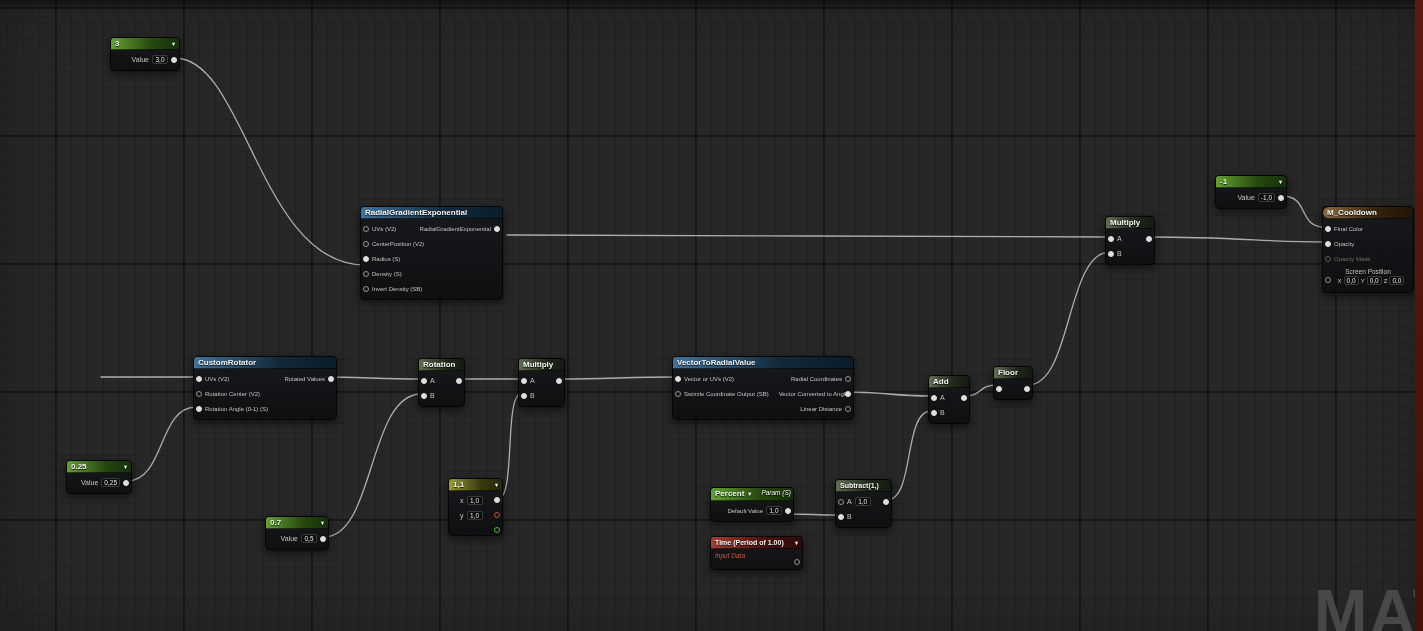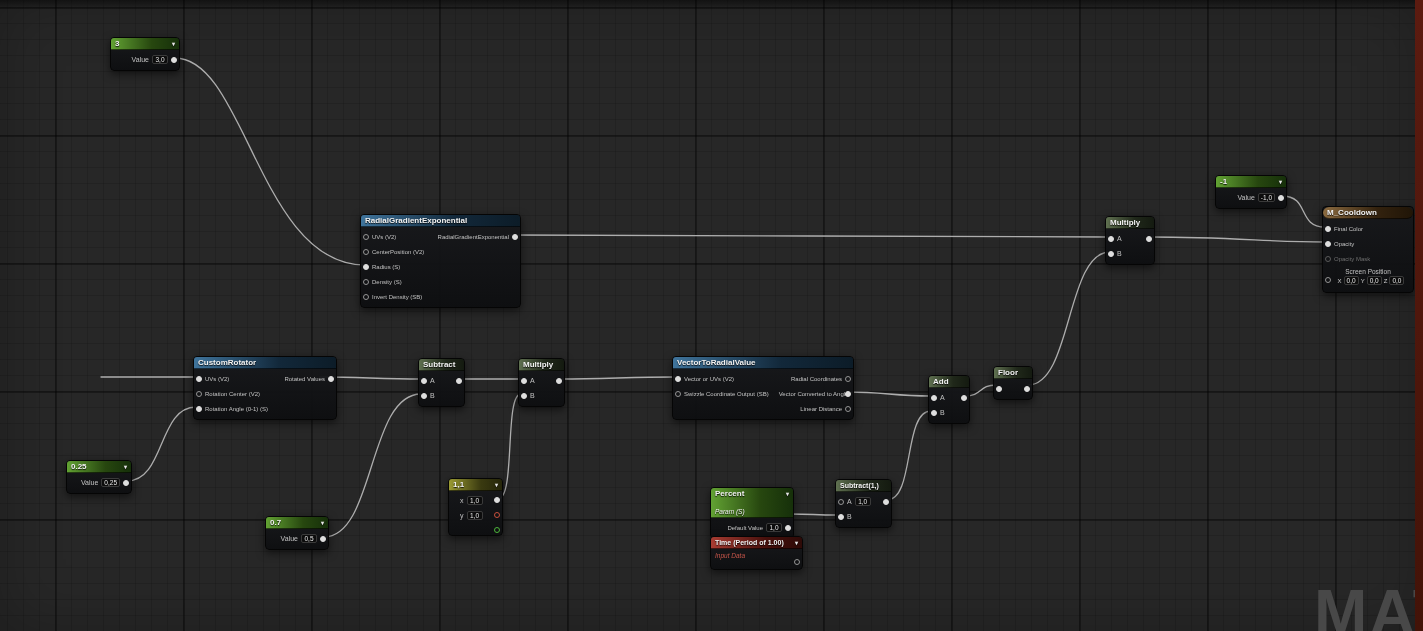--- a/index.html
+++ b/index.html
@@ -30,21 +30,21 @@
     position:absolute; z-index:2; border:1px solid #050505; border-radius:4px;
     background:linear-gradient(rgba(23,24,27,0.95), rgba(13,14,16,0.95));
     box-shadow:0 3px 8px rgba(0,0,0,0.55); color:#c2c2c2;
   }
   .hdr {
     height:12px; display:flex; align-items:center; justify-content:space-between; gap:4px;
     padding:0 4px; border-radius:3px 3px 0 0; border-bottom:1px solid rgba(0,0,0,0.6);
     font-size:8px; font-weight:bold; color:#f2f2f2; text-shadow:0 1px 1px rgba(0,0,0,0.85);
     white-space:nowrap; overflow:hidden;
   }
-  .hdr2 { height:auto; flex-direction:column; align-items:stretch; gap:10px; padding:1px 4px 2px; }
+  .hdr2 { height:auto; flex-direction:row; align-items:stretch; gap:10px; padding:1px 4px 2px; }
   .hdr2 .toprow { display:flex; justify-content:space-between; align-items:center; gap:4px; }
   .subtitle { font-size:6.5px; font-style:italic; font-weight:normal; }
   .caret { font-size:6px; color:#e6e6e6; line-height:1; }
   .h-green  { background:linear-gradient(to right,#62a233,#27470f 60%,#16300a); }
   .h-olive  { background:linear-gradient(to right,#9a9a33,#3a3a10 60%,#26260a);gap:12px; }
   .h-red    { background:linear-gradient(to right,#a83c32,#47100c 60%,#2e0a07); }
   .h-blue   { background:linear-gradient(to right,#3f749c,#12283a 60%,#0c1c28); }
   .h-math   { background:linear-gradient(to right,#5f7050,#20281a 60%,#141a10);gap:48px; }
   .h-result { background:linear-gradient(to right,#8c6b40,#33220e 60%,#201507);border-radius:6px; }
 
@@ -110,21 +110,21 @@
     </div>
     <div class="body">
       <div class="row end">
         <span>Value</span>
         <span class="valbox">3,0</span>
         <span class="pin filled abs-out"></span>
       </div>
     </div>
   </div>
 
-  <div class="node" style="left:360px;top:214px;width:161px">
+  <div class="node" style="left:360px;top:206px;width:143px">
     <div class="hdr h-blue">
       <span>RadialGradientExponential</span>
     </div>
     <div class="body">
       <div class="row tiny">
         <span class="pin abs-in"></span>
         <span>UVs (V2)</span>
         <span class="flex"></span>
         <span>RadialGradientExponential</span>
         <span class="pin filled abs-out"></span>
@@ -167,21 +167,21 @@
       </div>
       <div class="row tiny">
         <span class="pin filled abs-in"></span>
         <span>Rotation Angle (0-1) (S)</span>
       </div>
     </div>
   </div>
 
   <div class="node" style="left:418px;top:358px;width:47px">
     <div class="hdr h-math">
-      <span>Subtract</span>
+      <span>Rotation</span>
       <span class="caret">▾</span>
     </div>
     <div class="body">
       <div class="row">
         <span class="pin filled abs-in"></span>
         <span>A</span>
         <span class="pin filled abs-out"></span>
       </div>
       <div class="row">
         <span class="pin filled abs-in"></span>

